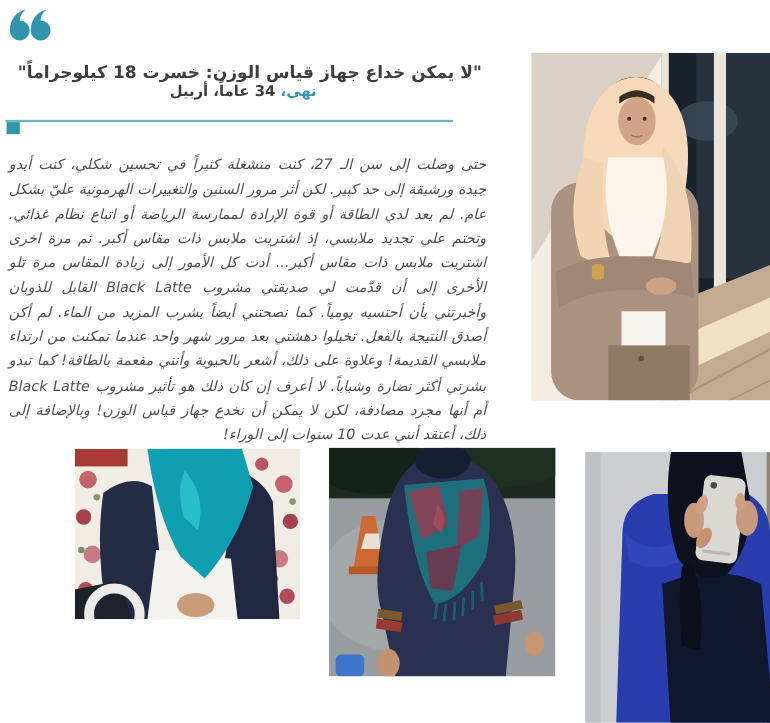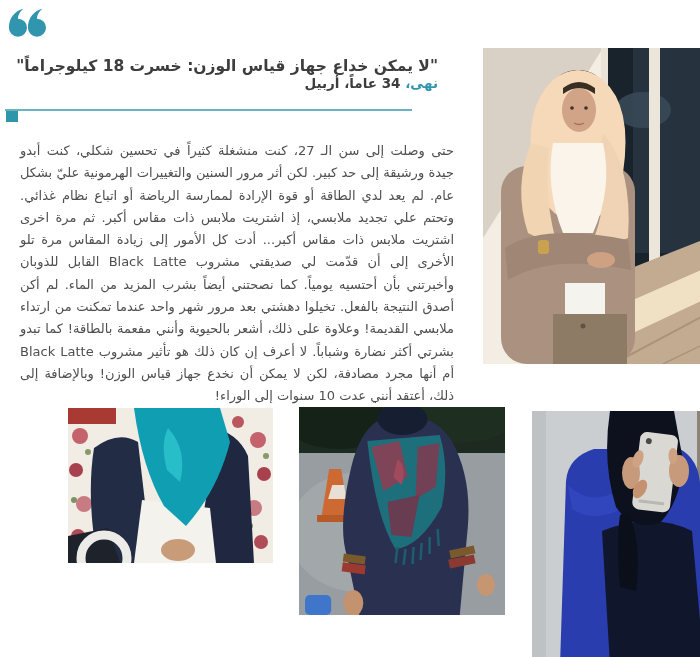--- a/index.html
+++ b/index.html
@@ -16,30 +16,30 @@
   }
   
   .quote-icon{position:absolute;left:8px;top:7px;width:38px;height:36px;}
   .quote-icon svg{display:block;width:100%;height:100%;}
   
   .headline{
     position:absolute;left:4px;top:45px;width:434px;direction:rtl;text-align:right;
     color:var(--title-text);font-weight:bold;font-size:15.5px;line-height:22px;
   }
   .byline{
-    position:absolute;left:4px;top:73px;width:434px;direction:rtl;text-align:right;
+    position:absolute;left:4px;top:73px;width:434px;direction:rtl;text-align:center;
     color:var(--title-text);font-weight:bold;font-size:13.5px;line-height:20px;
   }
   .byline .name{color:var(--accent);}
   .divider-line{position:absolute;left:5px;top:109px;width:407px;height:2px;background:var(--divider-line);}
   .divider-square{position:absolute;left:6px;top:111px;width:12px;height:11px;background:var(--divider-square);}
   
   .body-text{
-    position:absolute;left:20px;top:127px;width:434px;direction:rtl;
-    text-align:justify;color:var(--body-text);font-size:13px;line-height:22.3px;
+    position:absolute;left:8px;top:127px;width:434px;direction:rtl;
+    text-align:justify;color:var(--body-text);font-size:13px;line-height:22.3px;font-style:italic;
   }
   
   .photo{position:absolute;overflow:hidden;background:#eee;}
   .photo svg{display:block;width:100%;height:100%;}
   .photo-portrait{left:443px;top:32px;width:250px;height:316px;}
   .photo-before-1{left:28px;top:392px;width:205px;height:155px;}
   .photo-before-2{left:259px;top:391px;width:206px;height:208px;}
   .photo-before-3{left:492px;top:395px;width:205px;height:254px;}
 </style>
 </head>

